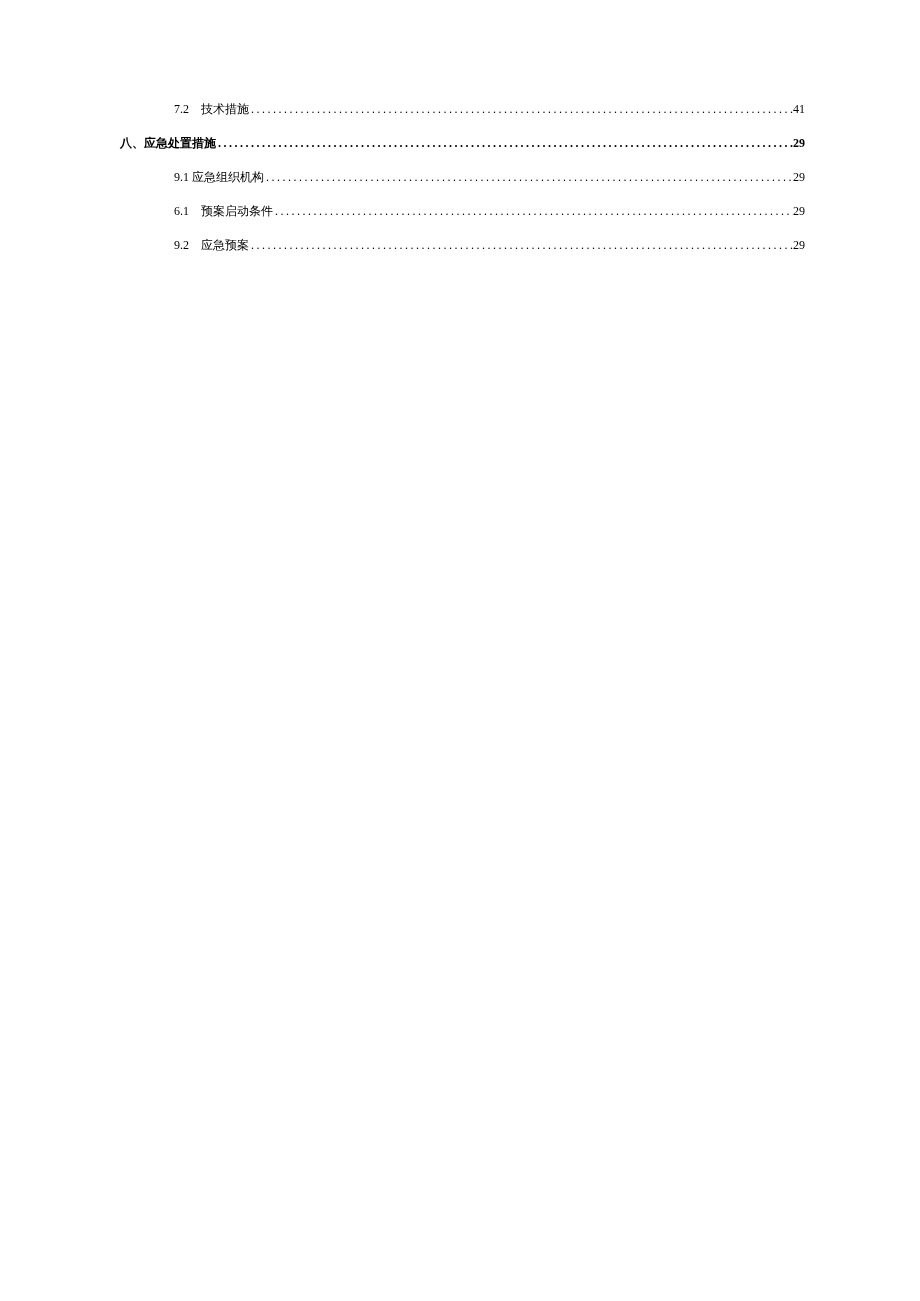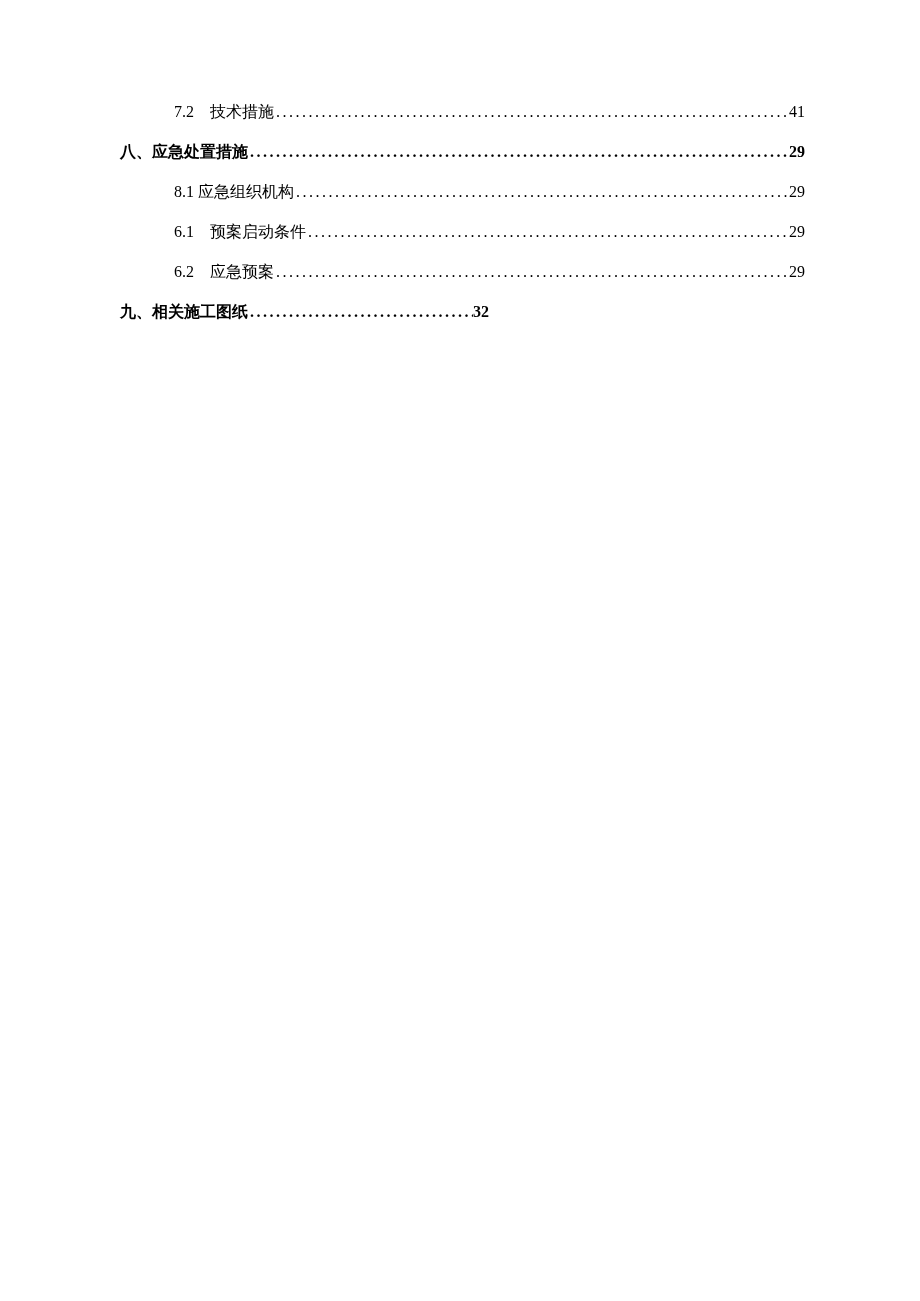--- a/index.html
+++ b/index.html
@@ -17,21 +17,21 @@
     }
     .toc-container {
       margin-left: 120px;
       margin-right: 115px;
     }
     .toc-line {
       display: flex;
       align-items: baseline;
       white-space: nowrap;
       margin-bottom: 16px;
-      font-size: 16px;
+      font-size: 12px;
       line-height: 1.5;
     }
     .toc-line.indented {
       margin-left: 54px;
     }
     .toc-label {
       flex-shrink: 0;
     }
     .toc-dots {
       flex: 1;
@@ -75,36 +75,31 @@
     <span class="toc-page">41</span>
   </div>
 
   <div class="toc-line bold">
     <span class="toc-label">八、应急处置措施</span>
     <span class="toc-dots"></span>
     <span class="toc-page">29</span>
   </div>
 
   <div class="toc-line indented">
-    <span class="toc-label">8.1 应急组织机构</span>
+    <span class="toc-label">9.1 应急组织机构</span>
     <span class="toc-dots"></span>
     <span class="toc-page">29</span>
   </div>
 
   <div class="toc-line indented">
     <span class="toc-label">6.1 预案启动条件</span>
     <span class="toc-dots"></span>
     <span class="toc-page">29</span>
   </div>
 
   <div class="toc-line indented">
-    <span class="toc-label">6.2 应急预案 </span>
+    <span class="toc-label">9.2 应急预案 </span>
     <span class="toc-dots"></span>
     <span class="toc-page">29</span>
   </div>
 
-  <div class="toc-line bold short">
-    <span class="toc-label">九、相关施工图纸</span>
-    <span class="toc-dots-short"></span>
-    <span class="toc-page">32</span>
-  </div>
 
 </div>
 
 </body></html>

